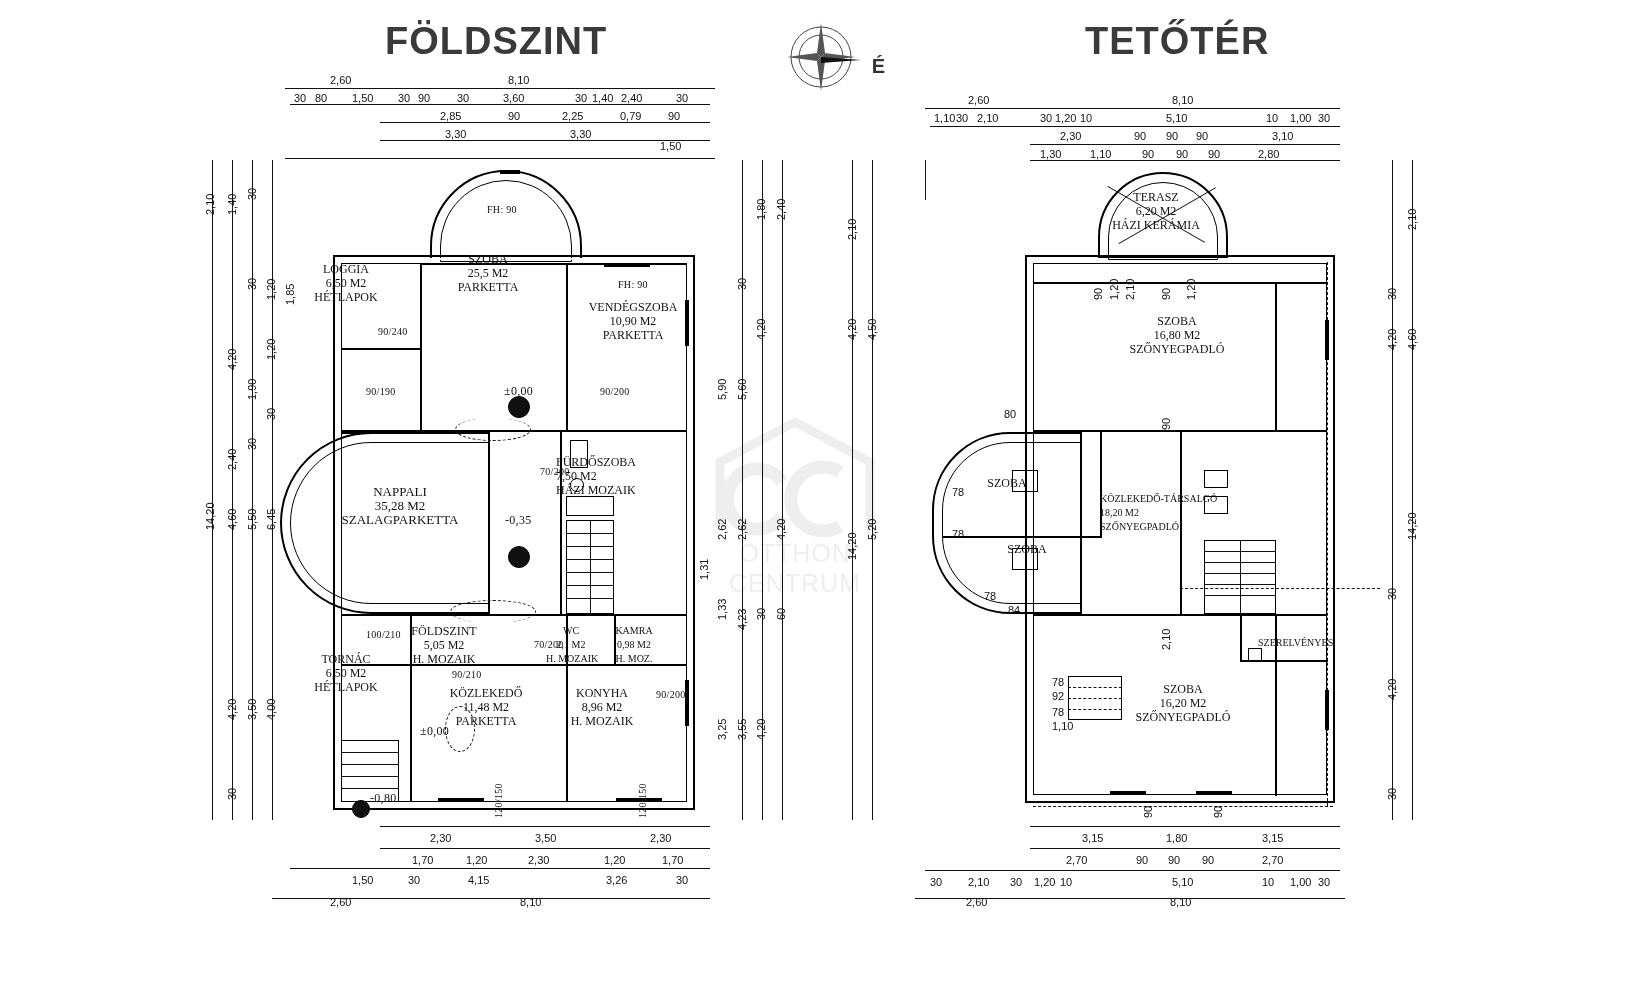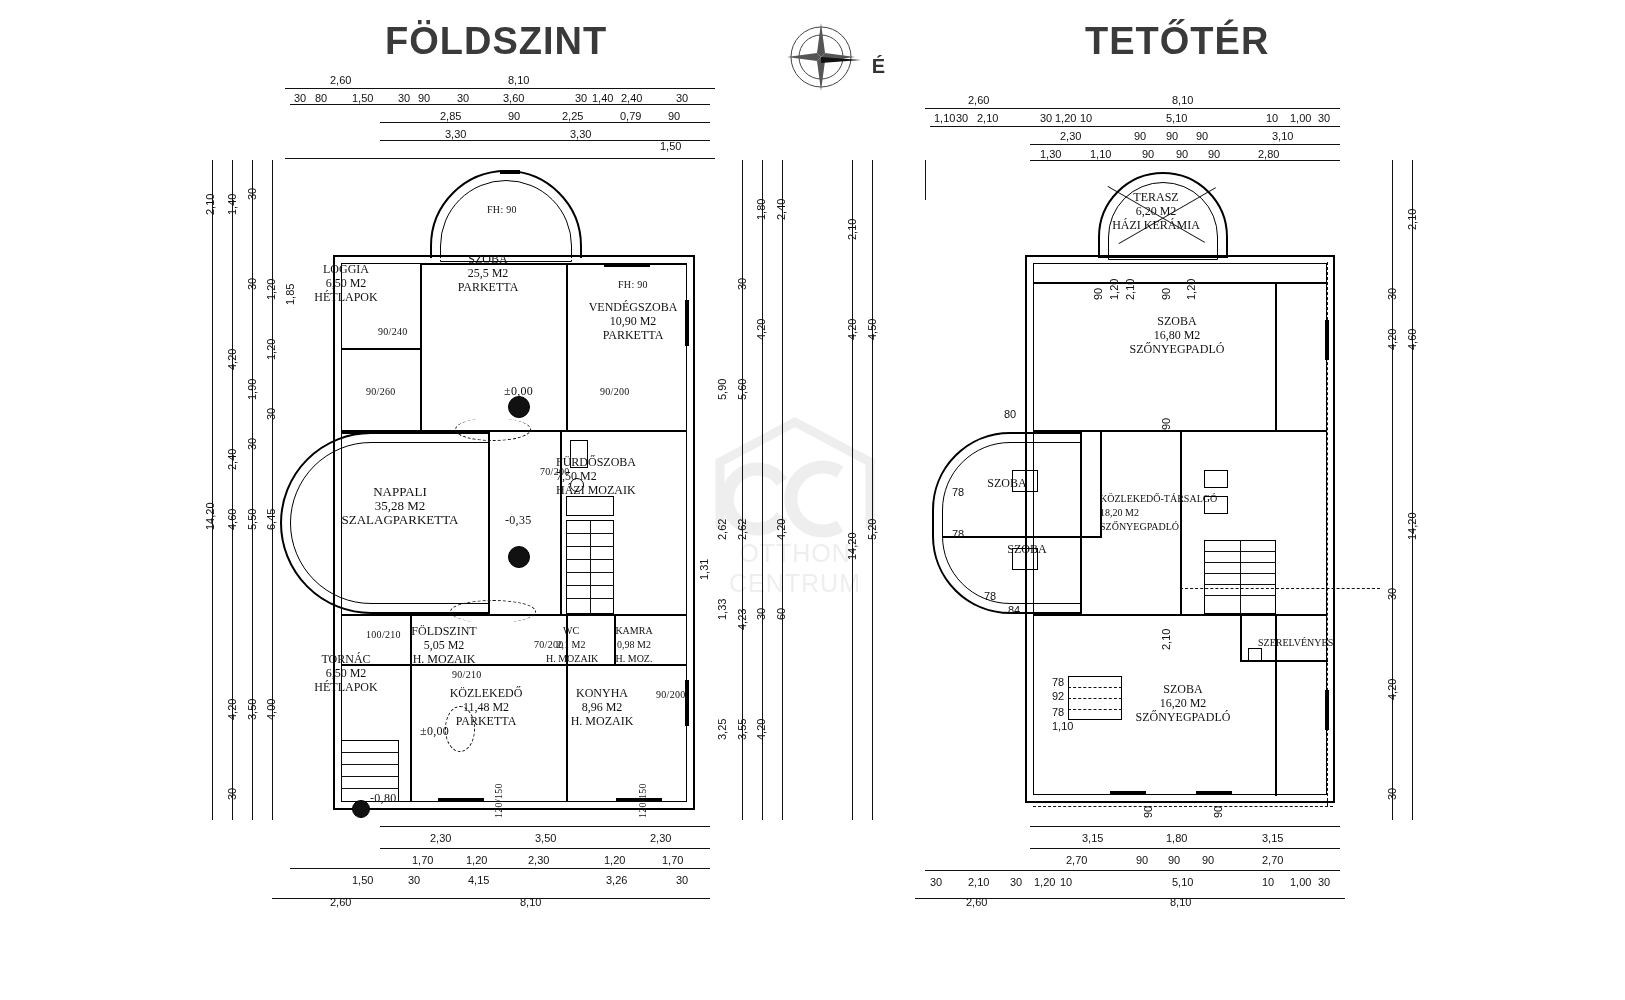--- a/index.html
+++ b/index.html
@@ -195,21 +195,21 @@
     </div>
 
     <div class="hand" style="left:504px;top:385px;">±0,00</div>
     <div class="hand" style="left:505px;top:514px;">-0,35</div>
     <div class="hand" style="left:420px;top:725px;">±0,00</div>
     <div class="hand" style="left:370px;top:792px;">-0,80</div>
 
     <div class="hand sm" style="left:487px;top:203px;">FH: 90</div>
     <div class="hand sm" style="left:618px;top:278px;">FH: 90</div>
     <div class="hand sm" style="left:378px;top:325px;">90/240</div>
-    <div class="hand sm" style="left:366px;top:385px;">90/260</div>
+    <div class="hand sm" style="left:366px;top:385px;">90/190</div>
     <div class="hand sm" style="left:600px;top:385px;">90/200</div>
     <div class="hand sm" style="left:366px;top:628px;">100/210</div>
     <div class="hand sm" style="left:534px;top:638px;">70/200</div>
     <div class="hand sm" style="left:540px;top:465px;">70/200</div>
     <div class="hand sm" style="left:452px;top:668px;">90/210</div>
     <div class="hand sm" style="left:656px;top:688px;">90/200</div>
     <div class="hand sm rot" style="left:492px;top:818px;">120/150</div>
     <div class="hand sm rot" style="left:636px;top:818px;">120/150</div>
 
     <div class="ln hl" style="left:285px;top:88px;width:430px;"></div>

